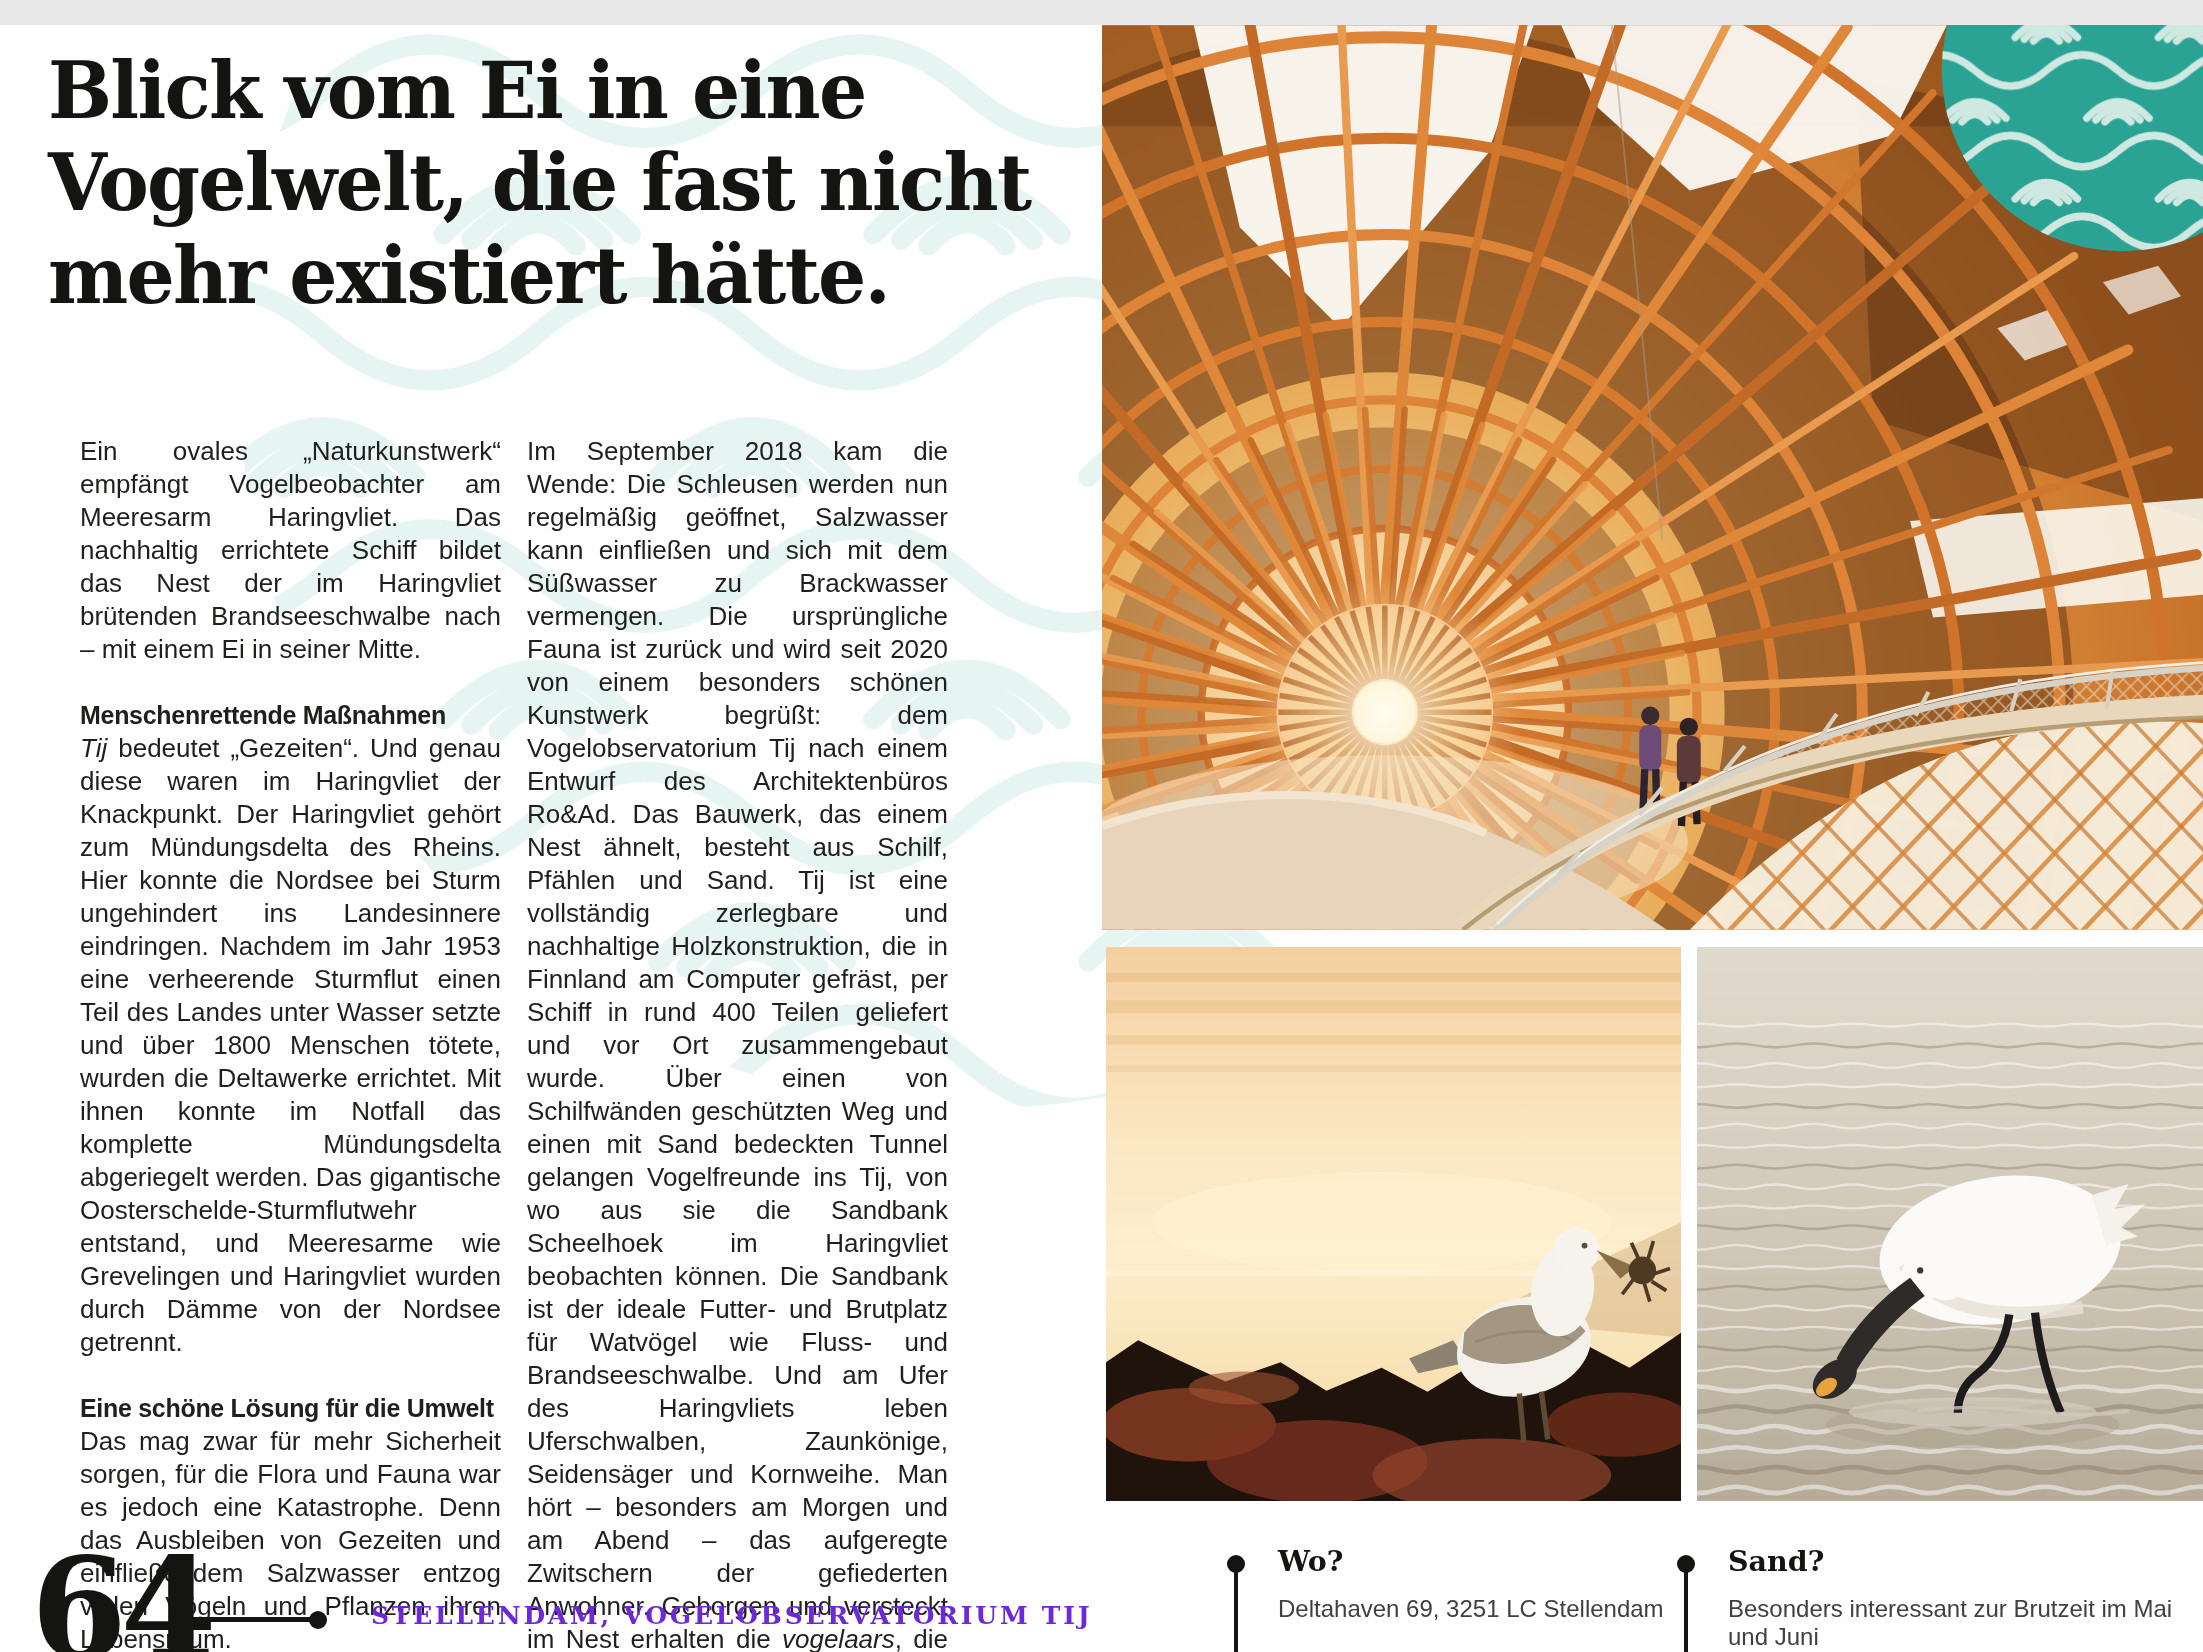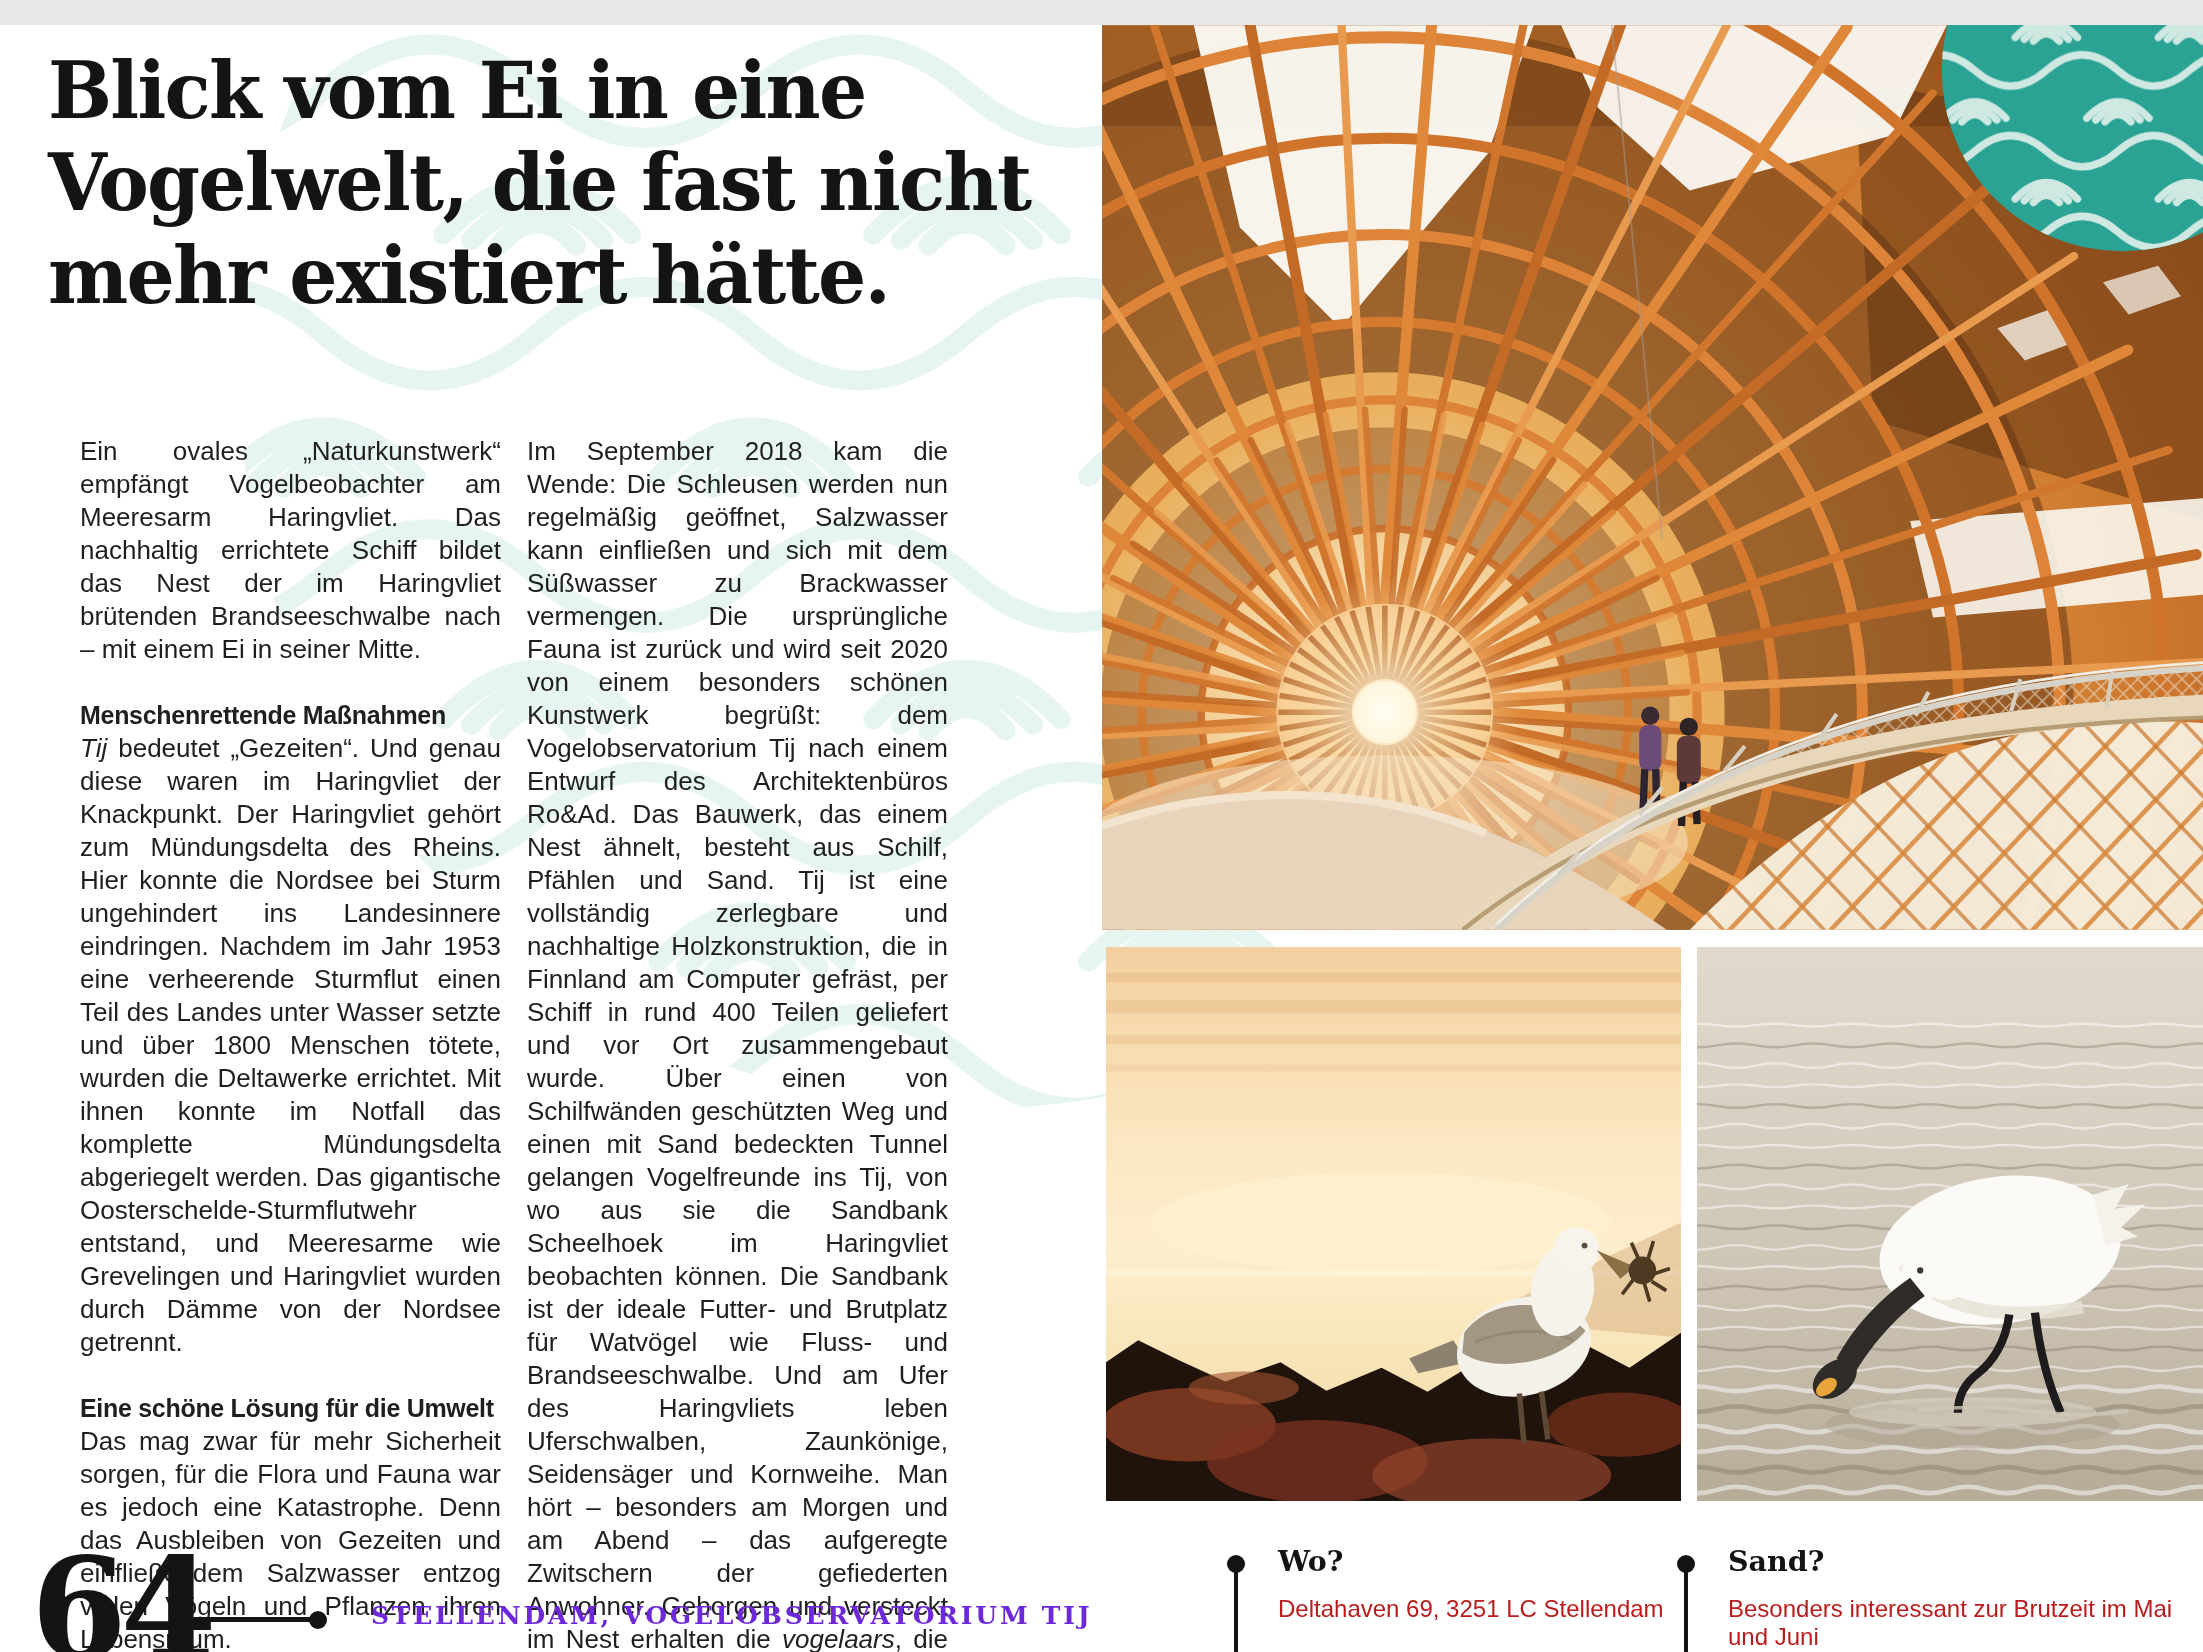--- a/index.html
+++ b/index.html
@@ -21,21 +21,21 @@
   .photo svg{display:block;}
   
   .page-num{left:31px;top:1515px;font-family:"DejaVu Serif",serif;font-weight:700;
             font-size:138px;line-height:1;letter-spacing:-6.4px;color:#141412;}
   .footer-rule{left:183px;top:1592px;width:129px;height:4.6px;background:#141412;}
   .footer-dot{width:18.4px;height:18.4px;border-radius:50%;background:#141412;}
   .footer-title{left:371px;top:1576px;font-family:"DejaVu Serif",serif;font-weight:700;
                 font-size:25px;letter-spacing:2.8px;color:#6d28d9;}
   .vrule{width:3.7px;background:#141412;}
   .info-head{font-family:"DejaVu Serif",serif;font-weight:700;font-size:28.5px;color:#141412;}
-  .info-val{font-size:24px;color:#b91c1c;}
+  .info-val{font-size:24px;color:#404040;}
 </style>
 </head>
 <body>
 
 <div class="page">
 
   <svg class="abs" style="left:0;top:0;" width="2204" height="1652" viewBox="0 0 2400 1799">
     <defs>
       <pattern id="wmWaves" width="468" height="528" patternUnits="userSpaceOnUse">
         <g fill="none" stroke="#2ba394" stroke-width="22" stroke-linecap="round">

